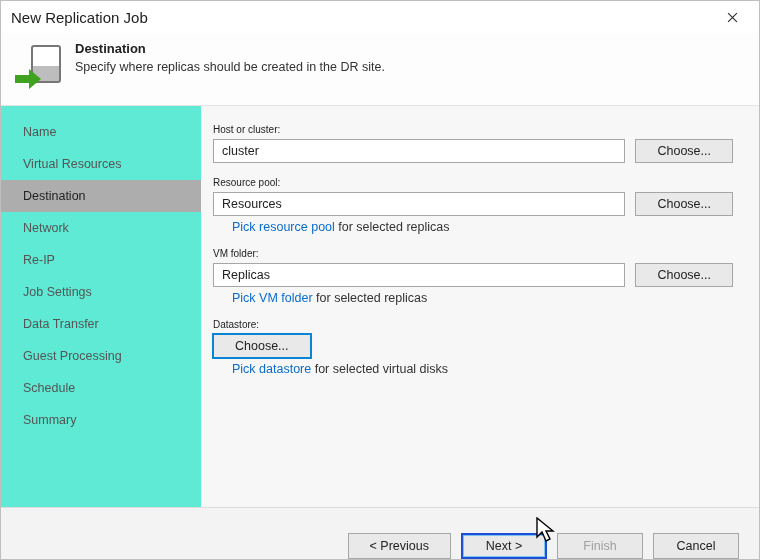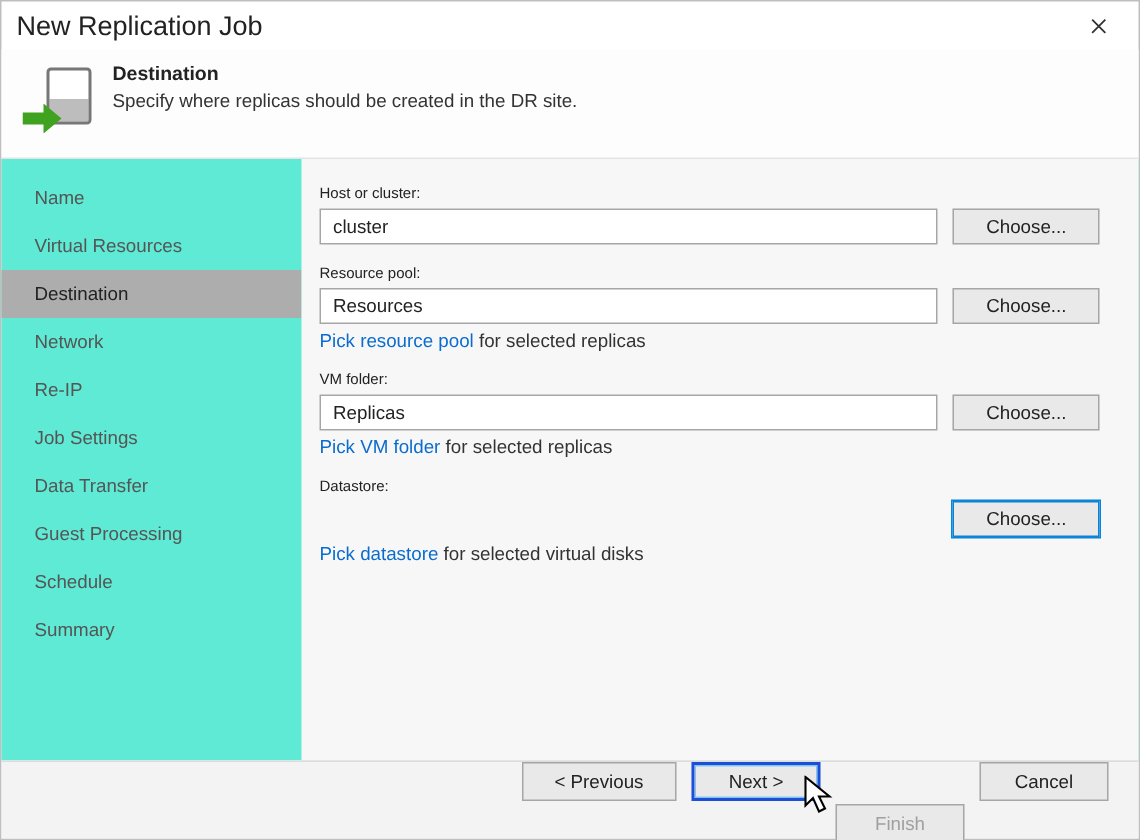--- a/index.html
+++ b/index.html
@@ -1,42 +1,42 @@
 <!DOCTYPE html>
 <html><head>
 <meta charset="utf-8">
 <style>
   * { box-sizing: border-box; margin: 0; padding: 0; font-family: "Segoe UI", Tahoma, sans-serif; }
   body { background: #fff; width: 760px; height: 560px; overflow: hidden; }
   .window { width: 760px; height: 560px; border: 1px solid #bfbfbf; background: #fff; display: flex; flex-direction: column; }
-  .titlebar { height: 32px; display: flex; align-items: center; padding: 0 10px; font-size: 18px; color: #222; }
+  .titlebar { height: 32px; display: flex; align-items: center; padding: 0 10px; font-size: 15px; color: #222; }
   .titlebar .spacer { flex: 1; }
   .closebtn { width: 34px; height: 28px; display: flex; align-items: center; justify-content: center; cursor: default; }
   .closebtn svg { stroke: #333; }
   .header { display: flex; align-items: flex-start; padding: 8px 18px 18px 18px; gap: 14px; border-bottom: 1px solid #e4e4e4; background: #fdfdfd; }
   .header-icon { width: 42px; height: 42px; position: relative; margin-top: 4px; }
   .header-icon .box { position: absolute; right: 0; top: 0; width: 30px; height: 38px; border: 2px solid #777; background: linear-gradient(#fff 0 55%, #bdbdbd 55% 100%); border-radius: 3px; }
   .header-icon .arrow { position: absolute; left: -4px; bottom: -2px; }
   .header-icon .arrow svg { display:block; }
   .header-text h2 { font-size: 13px; font-weight: 700; color: #222; margin-bottom: 4px; }
   .header-text p { font-size: 12.5px; color: #333; }
   .body { flex: 1; display: flex; background: #5eead4; }
   .sidebar { width: 200px; padding: 10px 0; }
   .sidebar-item { padding: 9px 22px; font-size: 12.5px; color: #555; cursor: default; }
   .sidebar-item.active { background: #adadad; color: #222; }
   .content { flex: 1; padding: 18px 26px 10px 12px; background: #f7f7f7; }
   .field { margin-bottom: 14px; }
   .field-label { font-size: 10px; color: #222; margin-bottom: 4px; }
-  .field-row { display: flex; gap: 10px; align-items: center; justify-content: flex-end; }
+  .field-row { display: flex; gap: 10px; align-items: center; }
   .field-input { flex: 1; height: 24px; border: 1px solid #a6a6a6; background: #fff; padding: 0 8px; font-size: 12.5px; color: #222; }
   .btn { height: 24px; min-width: 78px; border: 1px solid #a6a6a6; background: #e9e9e9; font-size: 12.5px; color: #222; padding: 0 21px; display: flex; align-items: center; justify-content: center; }
   .btn.focused { border: 1px solid #0a84d6; outline: 1px solid #0a84d6; }
   .hint { font-size: 12.5px; margin-top: 4px; color: #333; }
-  .hint a { color: #0a6cce; text-decoration: none; }
-  .footer { height: 52px; border-top: 1px solid #dcdcdc; background: #f3f3f3; display: flex; align-items: flex-start; justify-content: flex-end; gap: 10px; padding: 0 20px; }
+  .hint a { color: #0a6cce; text-decoration: none; margin-left: 19px; }
+  .footer { height: 52px; border-top: 1px solid #dcdcdc; background: #f3f3f3; display: flex; align-items: flex-end; justify-content: flex-end; gap: 10px; padding: 0 20px; }
   .footer .btn { height: 26px; min-width: 86px; }
   .footer .btn.primary { border: 2px solid #1d4ed8; box-shadow: inset 0 0 0 1px #7fc5ef; }
   .footer .btn.disabled { color: #a0a0a0; margin-top: 28px; }
   .cursor { position: absolute; left: 536px; top: 517px; pointer-events: none; }
 </style>
 </head>
 <body>
 
 <div class="window">
   <div class="titlebar">

